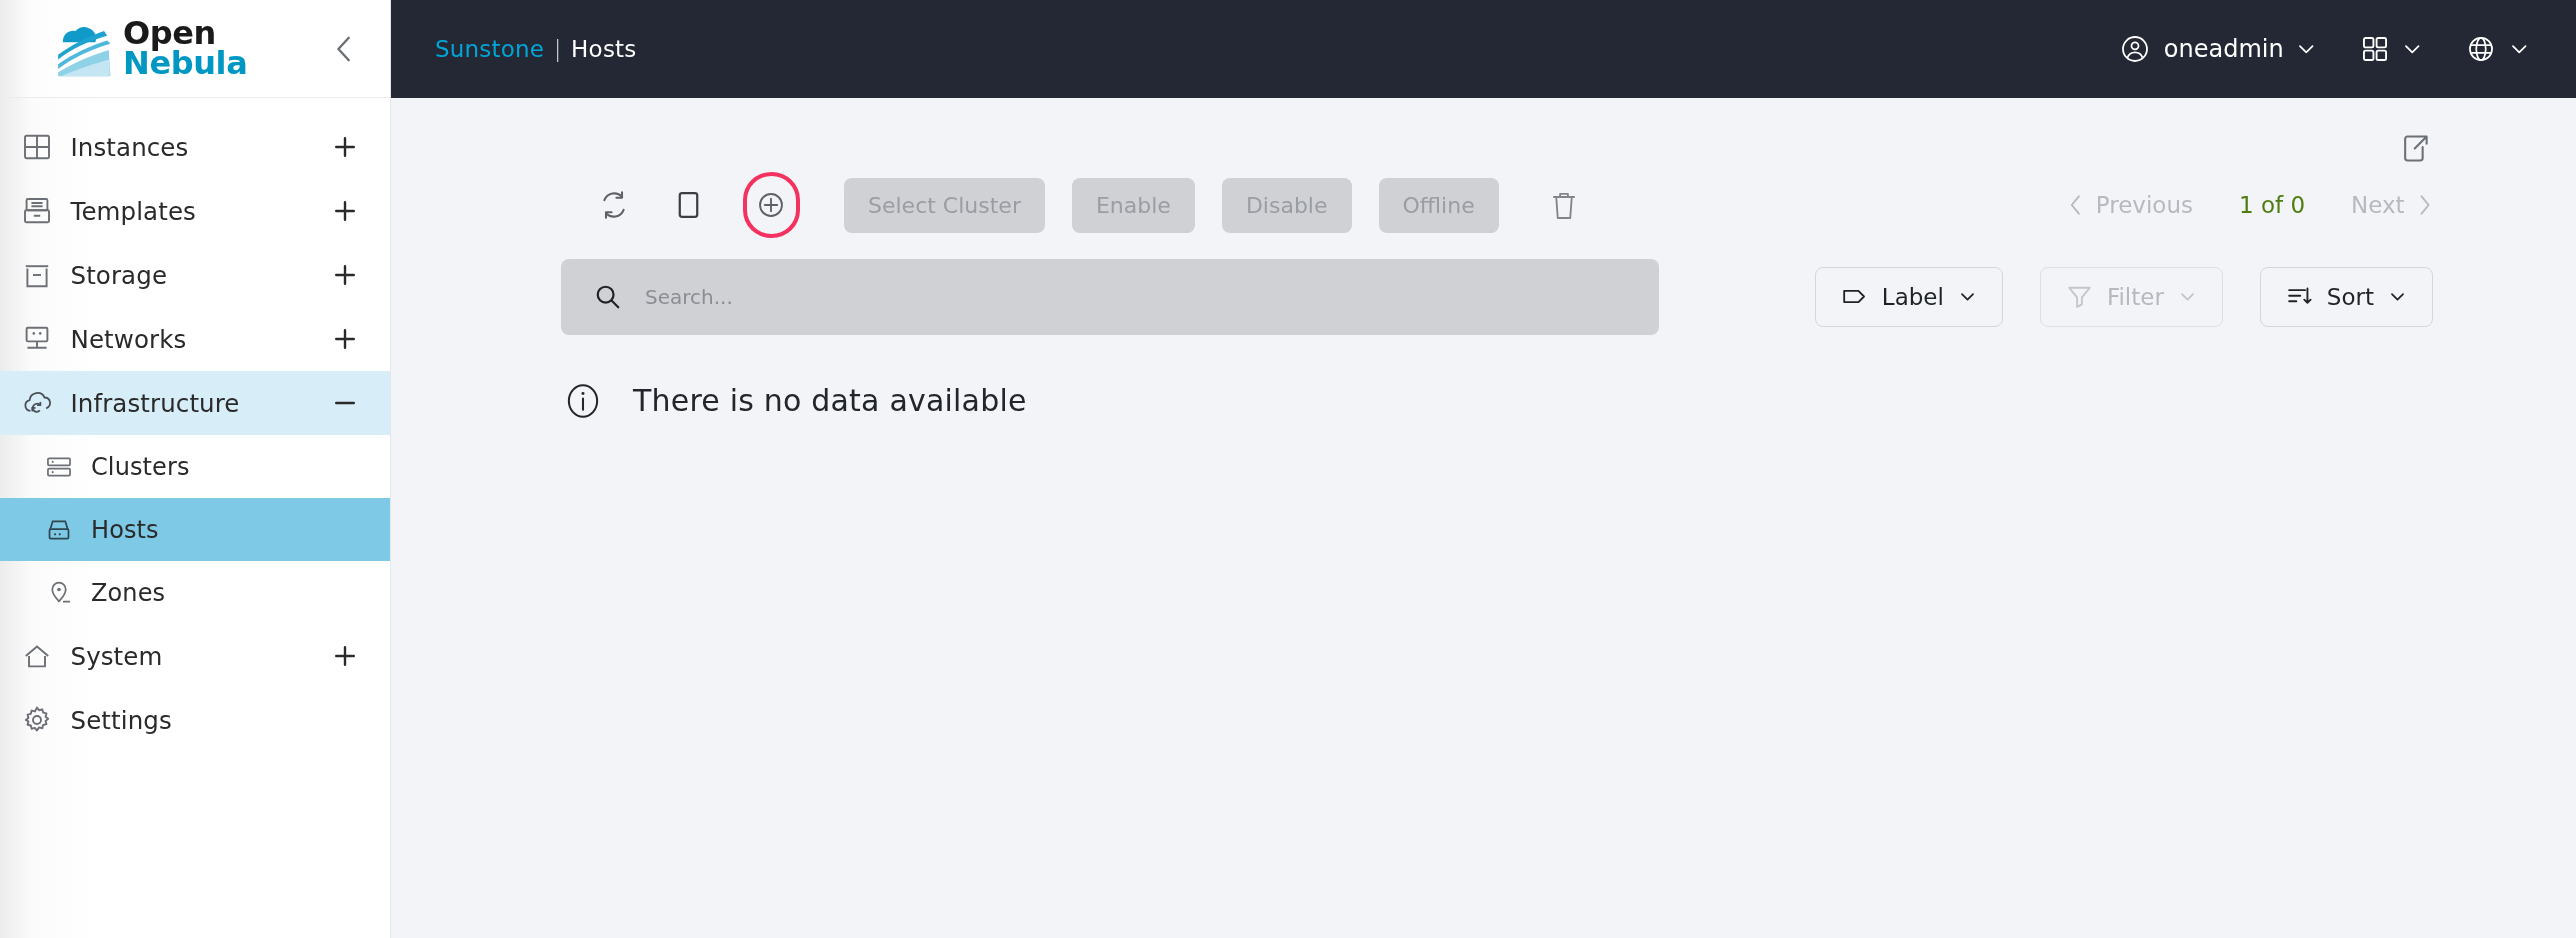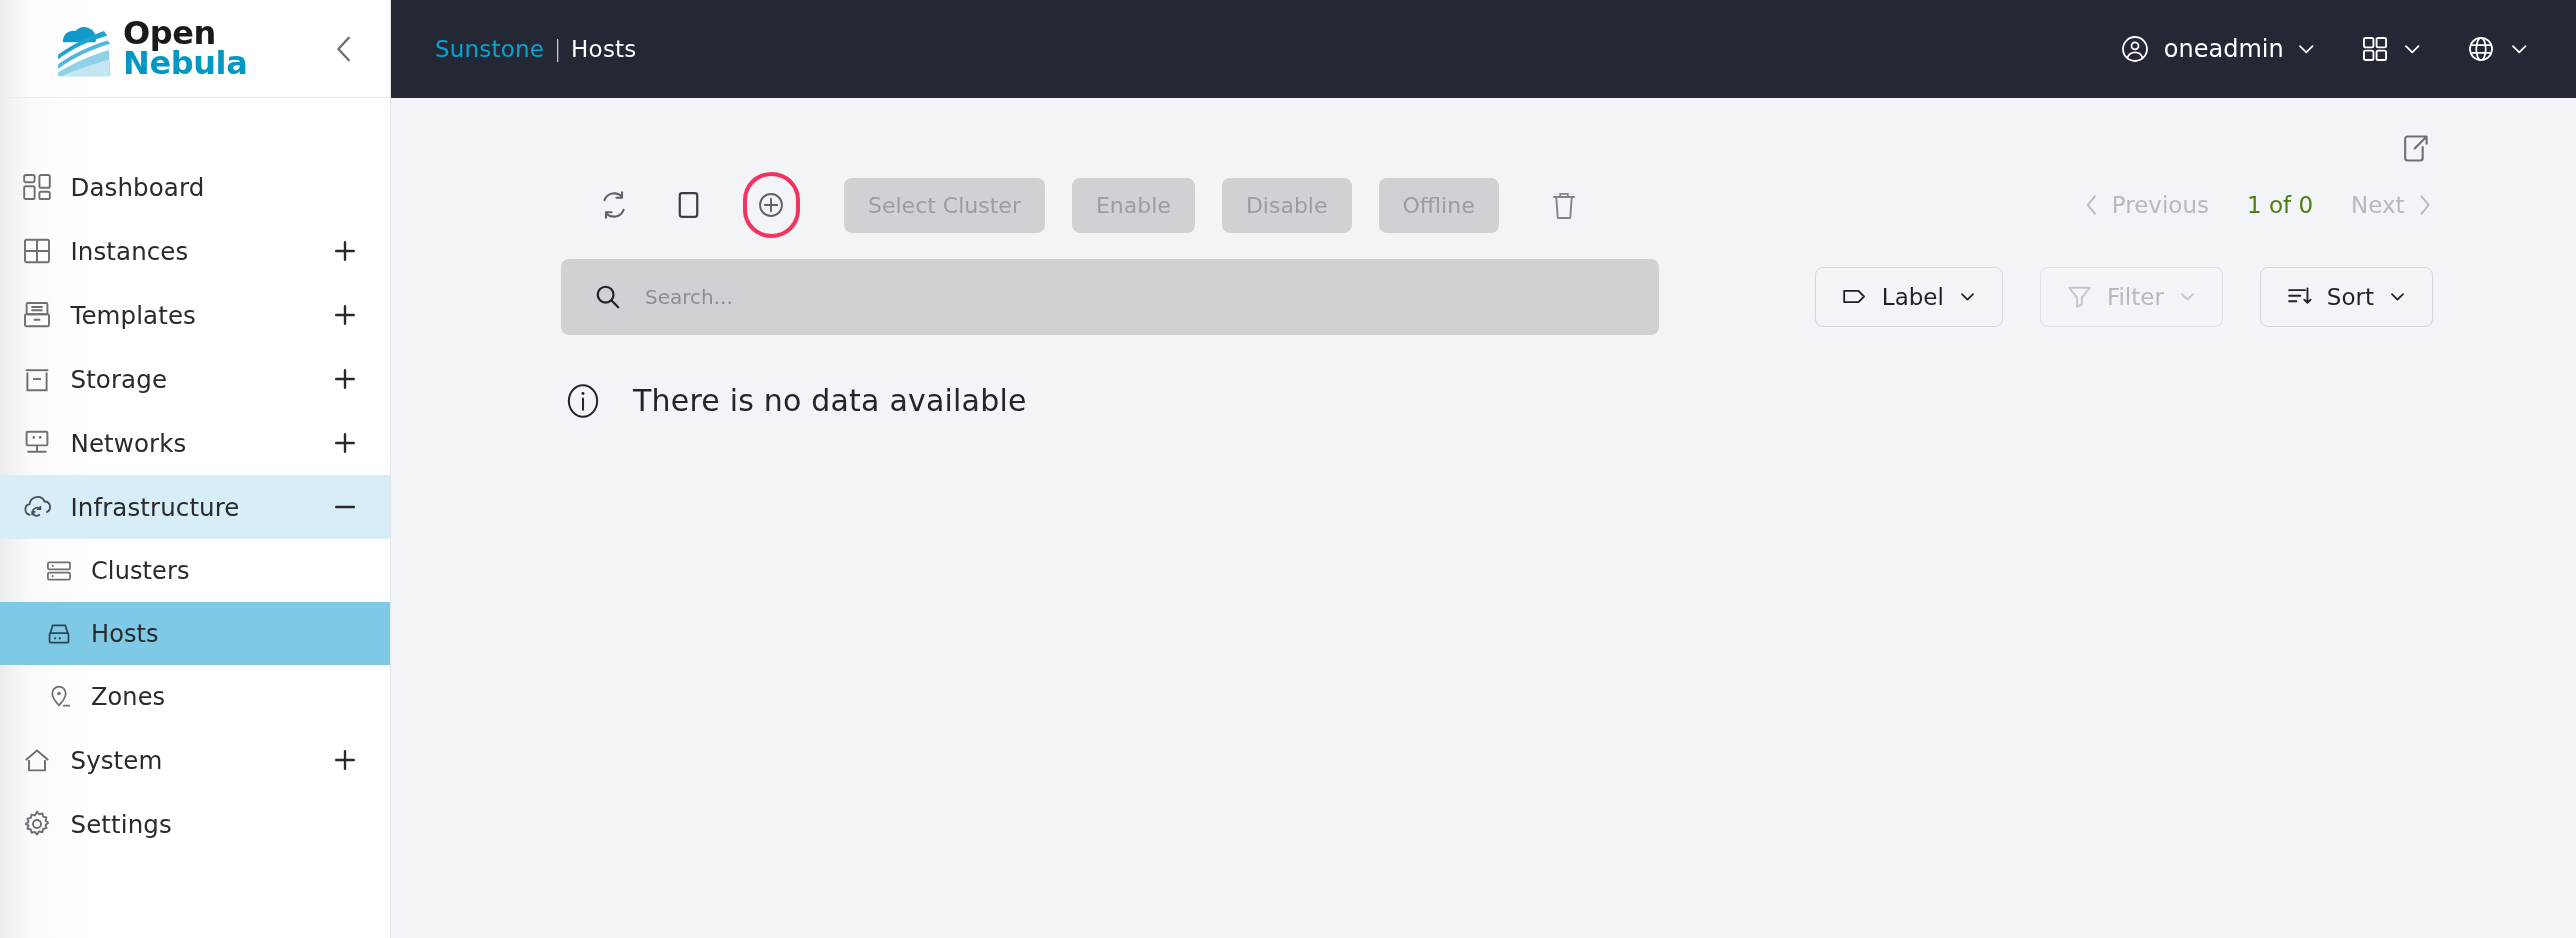--- a/index.html
+++ b/index.html
@@ -12,21 +12,20 @@
   #app { display: flex; width: 2576px; height: 939px; }
 
   
   #sidebar {
     width: 391px; height: 939px;
     background: linear-gradient(to right, #ececec 0px, #fbfbfb 32px, #ffffff 95px, #ffffff 100%);
     border-right: 0.8px solid #e4e6e9;
     display: flex; flex-direction: column;
     position: relative;
     flex: 0 0 391px;
-    gap: 40px;
   }
   .brand-row {
     height: 98px; flex: 0 0 98px;
     display: flex; align-items: center;
     padding: 0 28px 0 47px;
     border-bottom: 0.8px solid #ebecee;
     background: linear-gradient(to right,#ececec 0,#fdfdfd 32px,#fff 95px,#fff 100%);
   }
   .logo-wrap { display: flex; align-items: center; gap: 11px; flex: 1; }
   .logo-mark { width: 65px; height: 57px; flex: 0 0 65px; }
@@ -85,21 +84,21 @@
   }
   .pill-btn {
     height: 55px; padding: 0 24px; border-radius: 8px; background: #cfd1d5;
     display: flex; align-items: center; justify-content: center;
     font-size: 22px; color: #9a9da3; cursor: default; margin-left: 11px;
     border: none; font-family: "DejaVu Sans", sans-serif;
   }
   .pill-btn.first { margin-left: 19px; }
   .trash-btn { margin-left: 20.5px; }
 
-  .pager { margin-left: auto; display: flex; align-items: center; gap: 0; padding-right: 96px; }
+  .pager { margin-left: auto; display: flex; align-items: center; gap: 8px; padding-right: 96px; }
   .pg-prev, .pg-next { display: flex; align-items: center; gap: 11px; font-size: 23px; color: #b6b9bf; cursor: default; }
   .pg-count { font-size: 23px; color: #4d7c0f; margin: 0 38px; }
 
   .search-row { display: flex; align-items: center; margin-top: 20.5px; }
   .search-box {
     width: 1098px; height: 76px; background: #cfd1d5; border-radius: 8px;
     display: flex; align-items: center; padding: 0 0 0 32px; margin-left: 126px; cursor: text;
   }
   .search-ph { font-size: 20px; color: #8a8d93; margin-left: 22px; }
   .filters { margin-left: auto; display: flex; align-items: center; gap: 37px; padding-right: 96px; }
@@ -142,32 +141,20 @@
         <span>
           <svg width="24" height="32" viewBox="0 0 30 40">
               <path d="M21 6 L8 20 L21 34" fill="none" stroke="#6c7076" stroke-width="3" stroke-linecap="round" stroke-linejoin="round"></path>
             </svg>
         </span>
       </div>
     </div>
 
     <nav class="nav">
 
-      <div class="nav-item">
-        <span class="ico">
-          <svg width="32" height="32" viewBox="0 0 40 40" fill="none" stroke="#6c7076" stroke-width="2.4">
-            <rect x="4" y="5" width="13" height="9" rx="2"></rect>
-              <rect x="4" y="19" width="13" height="16" rx="2"></rect>
-            <rect x="23" y="5" width="13" height="16" rx="2"></rect>
-              <rect x="23" y="26" width="13" height="9" rx="2"></rect>
-          </svg>
-        </span>
-        <span class="lbl">Dashboard</span>
-        <span class="adorn"></span>
-      </div>
 
       <div class="nav-item">
         <span class="ico">
           <svg width="32" height="32" viewBox="0 0 40 40" fill="none" stroke="#6c7076" stroke-width="2.4">
             <rect x="5" y="6" width="30" height="28" rx="2"></rect>
               <path d="M20 6v28M5 20h30"></path>
           </svg>
         </span>
         <span class="lbl">Instances</span>
         <span class="adorn">

